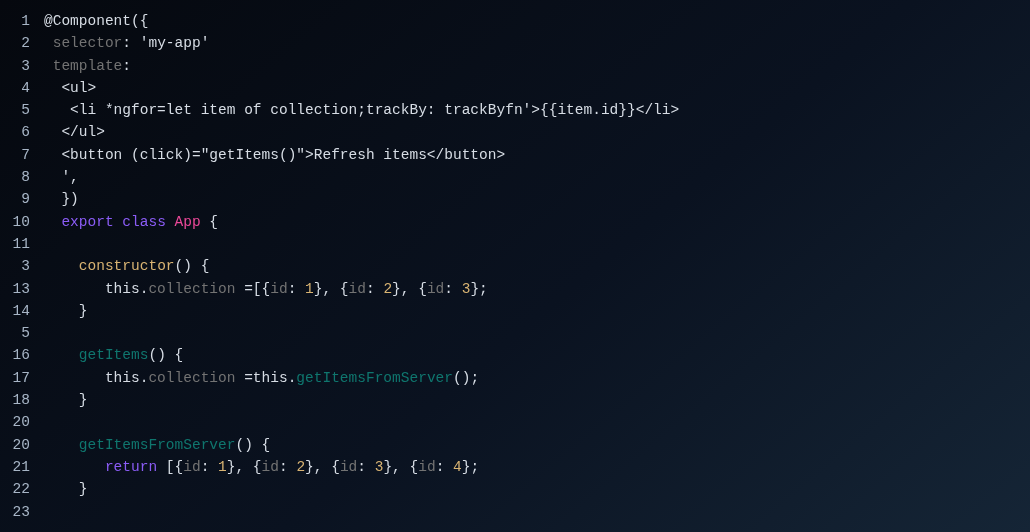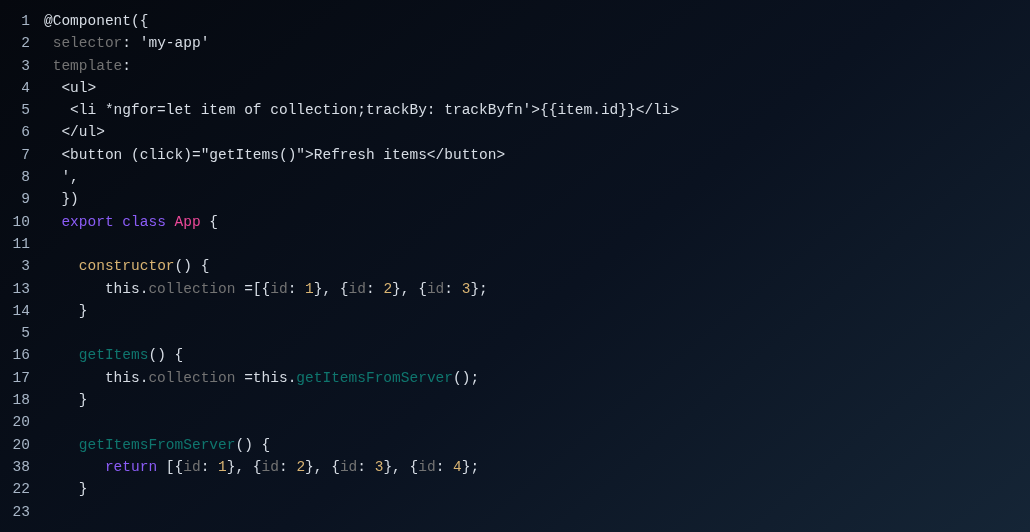--- a/index.html
+++ b/index.html
@@ -62,18 +62,18 @@
       <div class="ln">11</div>
       <div class="ln">3</div>
       <div class="ln">13</div>
       <div class="ln">14</div>
       <div class="ln">5</div>
       <div class="ln">16</div>
       <div class="ln">17</div>
       <div class="ln">18</div>
       <div class="ln">20</div>
       <div class="ln">20</div>
-      <div class="ln">38</div>
+      <div class="ln">21</div>
       <div class="ln">22</div>
       <div class="ln">23</div>
     </div>
   <div class="code" id="code"><div class="row"><span class="c-default">@Component({</span></div><div class="row"><span class="c-default"> </span><span class="c-prop">selector</span><span class="c-default">: 'my-app'</span></div><div class="row"><span class="c-default"> </span><span class="c-prop">template</span><span class="c-default">:</span></div><div class="row"><span class="c-default">  &lt;ul&gt;</span></div><div class="row"><span class="c-default">   &lt;li *ngfor=let item of collection;trackBy: trackByfn'&gt;{{item.id}}&lt;/li&gt;</span></div><div class="row"><span class="c-default">  &lt;/ul&gt;</span></div><div class="row"><span class="c-default">  &lt;button (click)="getItems()"&gt;Refresh items&lt;/button&gt;</span></div><div class="row"><span class="c-default">  ',</span></div><div class="row"><span class="c-default">  })</span></div><div class="row"><span class="c-default">  </span><span class="c-key">export</span><span class="c-default"> </span><span class="c-key">class</span><span class="c-default"> </span><span class="c-type">App</span><span class="c-default"> {</span></div><div class="row"><span class="c-default"></span></div><div class="row"><span class="c-default">    </span><span class="c-num">constructor</span><span class="c-default">() {</span></div><div class="row"><span class="c-default">       this.</span><span class="c-prop">collection</span><span class="c-default"> =[{</span><span class="c-prop">id</span><span class="c-default">: </span><span class="c-num">1</span><span class="c-default">}, {</span><span class="c-prop">id</span><span class="c-default">: </span><span class="c-num">2</span><span class="c-default">}, {</span><span class="c-prop">id</span><span class="c-default">: </span><span class="c-num">3</span><span class="c-default">};</span></div><div class="row"><span class="c-default">    }</span></div><div class="row"><span class="c-default"></span></div><div class="row"><span class="c-default">    </span><span class="c-fn">getItems</span><span class="c-default">() {</span></div><div class="row"><span class="c-default">       this.</span><span class="c-prop">collection</span><span class="c-default"> =this.</span><span class="c-fn">getItemsFromServer</span><span class="c-default">();</span></div><div class="row"><span class="c-default">    }</span></div><div class="row"><span class="c-default"></span></div><div class="row"><span class="c-default">    </span><span class="c-fn">getItemsFromServer</span><span class="c-default">() {</span></div><div class="row"><span class="c-default">       </span><span class="c-key">return</span><span class="c-default"> [{</span><span class="c-prop">id</span><span class="c-default">: </span><span class="c-num">1</span><span class="c-default">}, {</span><span class="c-prop">id</span><span class="c-default">: </span><span class="c-num">2</span><span class="c-default">}, {</span><span class="c-prop">id</span><span class="c-default">: </span><span class="c-num">3</span><span class="c-default">}, {</span><span class="c-prop">id</span><span class="c-default">: </span><span class="c-num">4</span><span class="c-default">};</span></div><div class="row"><span class="c-default">    }</span></div><div class="row"><span class="c-default"></span></div></div>
 </div>
 
 </body></html>

